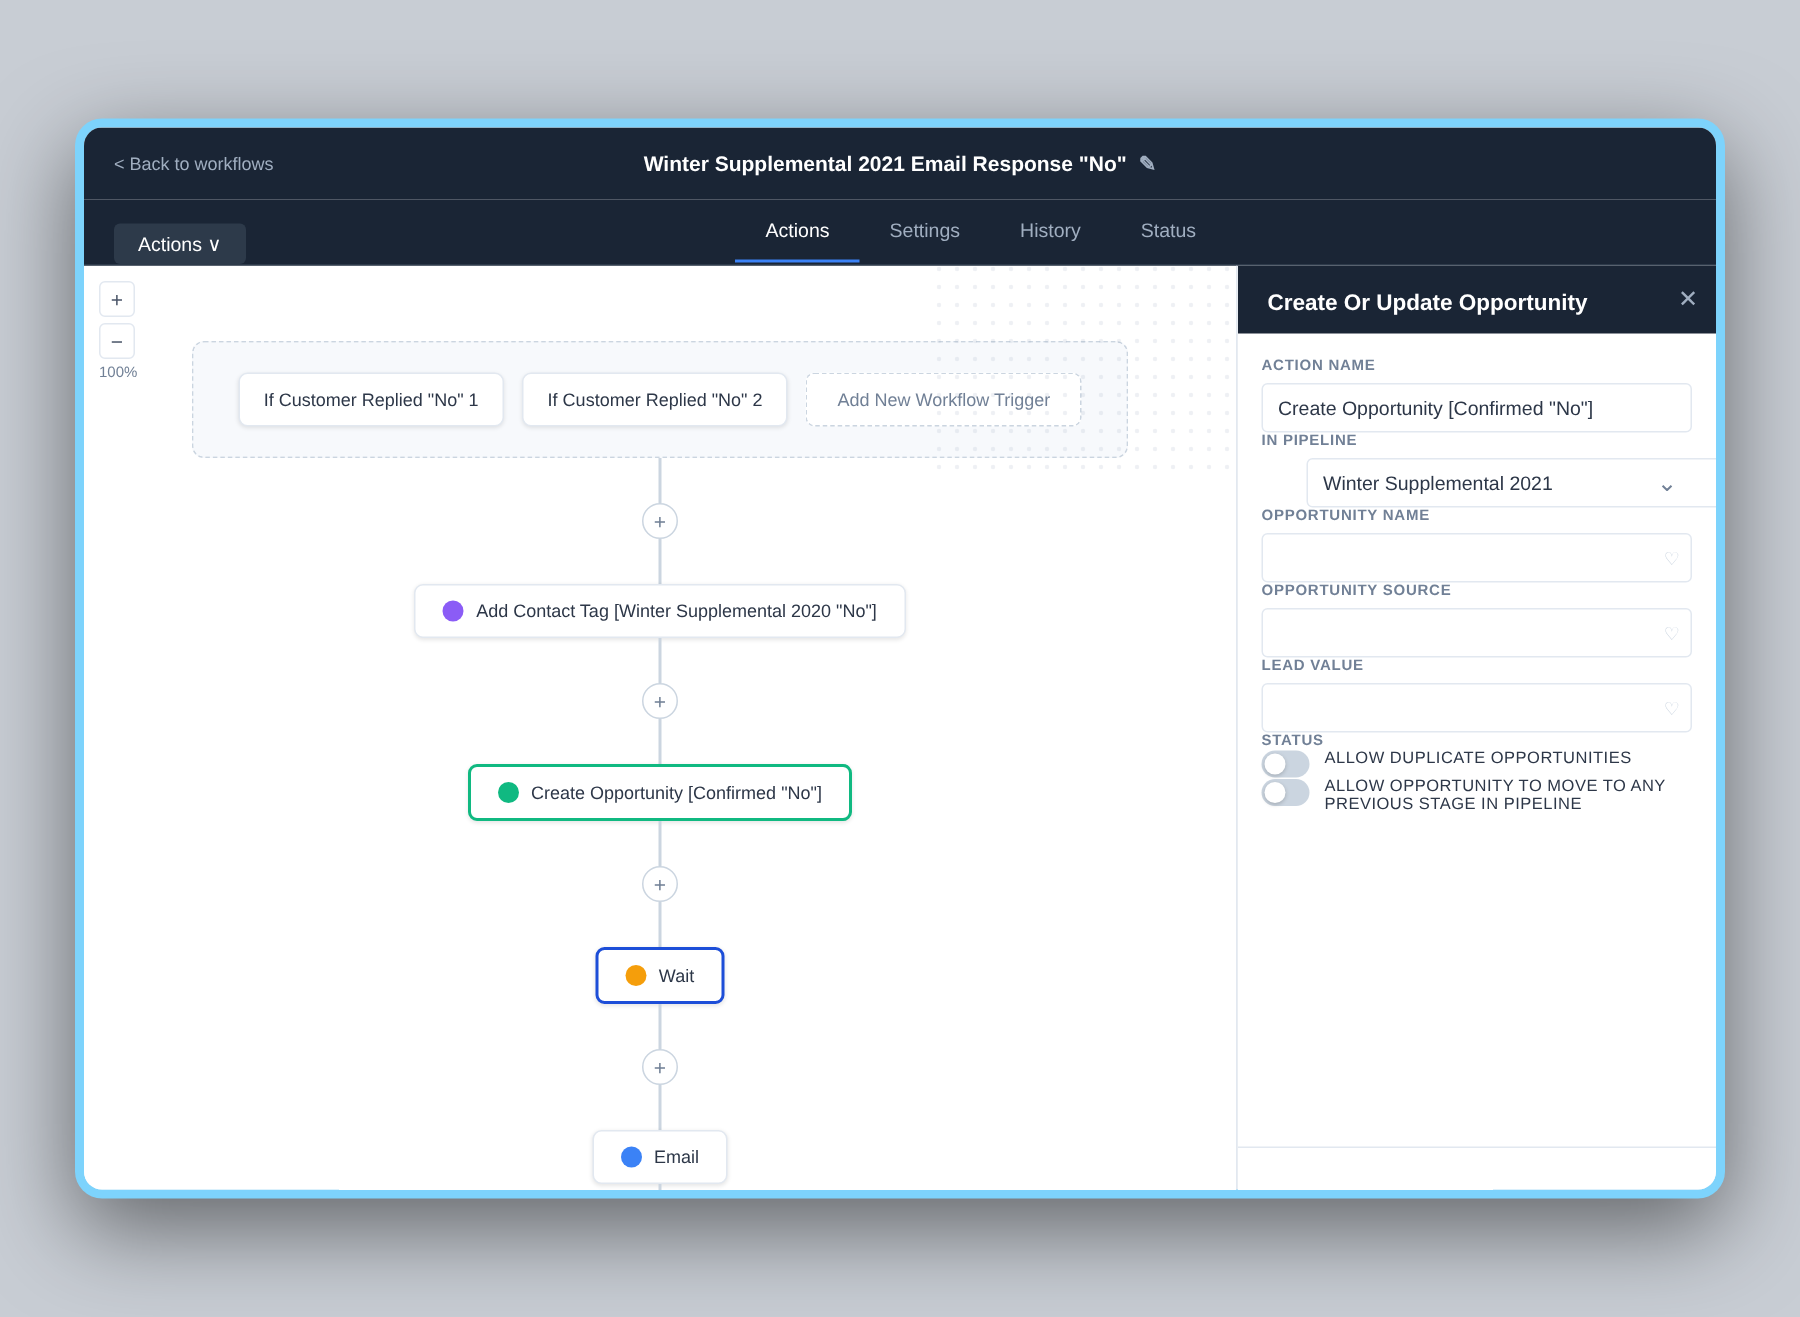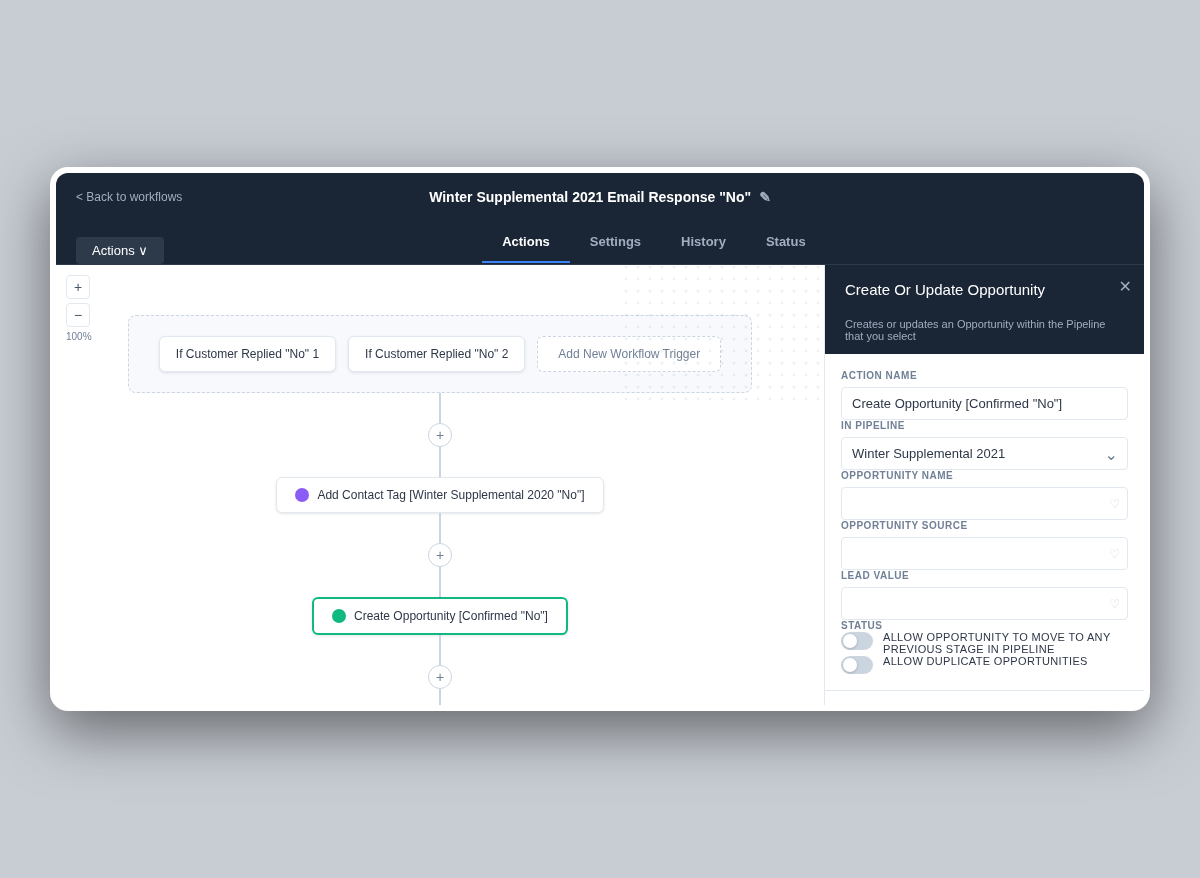--- a/index.html
+++ b/index.html
@@ -6,22 +6,22 @@
     body {
       background: #c8cdd4;
       display: flex;
       align-items: center;
       justify-content: center;
       min-height: 100vh;
       font-family: -apple-system, BlinkMacSystemFont, 'Segoe UI', sans-serif;
     }
     .device-frame {
       width: 1100px;
-      height: 544px;
-      background: #ffffff;
+      height: 720px;
+      background: #7dd3fc;
       border-radius: 18px;
       padding: 6px;
       box-shadow: 0 20px 60px rgba(0,0,0,0.5);
       position: relative;
     }
     .app-window {
       width: 100%;
       height: 100%;
       background: #f0f2f5;
       border-radius: 12px;
@@ -92,21 +92,20 @@
       gap: 0;
       flex: 1;
       justify-content: center;
     }
     .tab {
       color: #a0aec0;
       font-size: 13px;
       padding: 12px 20px;
       cursor: pointer;
       border-bottom: 2px solid transparent;
-      font-weight: bold;
     }
     .tab.active {
       color: white;
       border-bottom: 2px solid #3b82f6;
     }
     
     .main-content {
       display: flex;
       flex: 1;
       overflow: hidden;
@@ -262,22 +261,22 @@
       flex-shrink: 0;
     }
     .panel-header {
       background: #1a2535;
       color: white;
       padding: 16px 20px 12px;
       position: relative;
     }
     .panel-title {
       font-size: 15px;
-      font-weight: 400;
-      margin-bottom: 20px;
+      font-weight: 700;
+      margin-bottom: 0;
     }
     .panel-subtitle {
       font-size: 11px;
       color: #a0aec0;
     }
     .panel-close {
       position: absolute;
       top: 12px;
       right: 12px;
       background: none;
@@ -318,20 +317,21 @@
       width: 100%;
       border: 1px solid #e2e8f0;
       border-radius: 4px;
       padding: 8px 10px;
       font-size: 13px;
       color: #2d3748;
       background: white;
       appearance: none;
       outline: none;
       cursor: pointer;
+      margin-left: 30px;
     }
     .select-wrapper {
       position: relative;
     }
     .select-wrapper::after {
       content: '⌄';
       position: absolute;
       right: 10px;
       top: 50%;
       transform: translateY(-50%);
@@ -495,21 +495,20 @@
           </div>
 
           <div class="connector-line"></div>
 
         </div>
       </div>
 
       <div class="right-panel">
         <div class="panel-header">
           <div class="panel-title">Create Or Update Opportunity</div>
-          <div class="panel-subtitle">Creates or updates an Opportunity within the Pipeline that you select</div>
           <button class="panel-close">✕</button>
         </div>
         <div class="panel-body">
 
           <div class="field-group">
             <label class="field-label">ACTION NAME</label>
             <input type="text" class="field-input" value="Create Opportunity [Confirmed &quot;No&quot;]" style="">
           </div>
 
           <div class="field-group">
@@ -545,26 +544,26 @@
               <span class="icon-right">♡</span>
             </div>
           </div>
 
           <div class="field-group">
             <label class="field-label">STATUS</label>
           </div>
 
           <div class="toggle-row">
             <div class="toggle"></div>
-            <span class="toggle-label">ALLOW OPPORTUNITY TO MOVE TO ANY PREVIOUS STAGE IN PIPELINE</span>
+            <span class="toggle-label">ALLOW DUPLICATE OPPORTUNITIES</span>
           </div>
 
           <div class="toggle-row">
             <div class="toggle"></div>
-            <span class="toggle-label">ALLOW DUPLICATE OPPORTUNITIES</span>
+            <span class="toggle-label">ALLOW OPPORTUNITY TO MOVE TO ANY PREVIOUS STAGE IN PIPELINE</span>
           </div>
         </div>
         <div class="panel-footer">
           
           
         </div>
       </div>
     </div>
   </div>
 </div>

